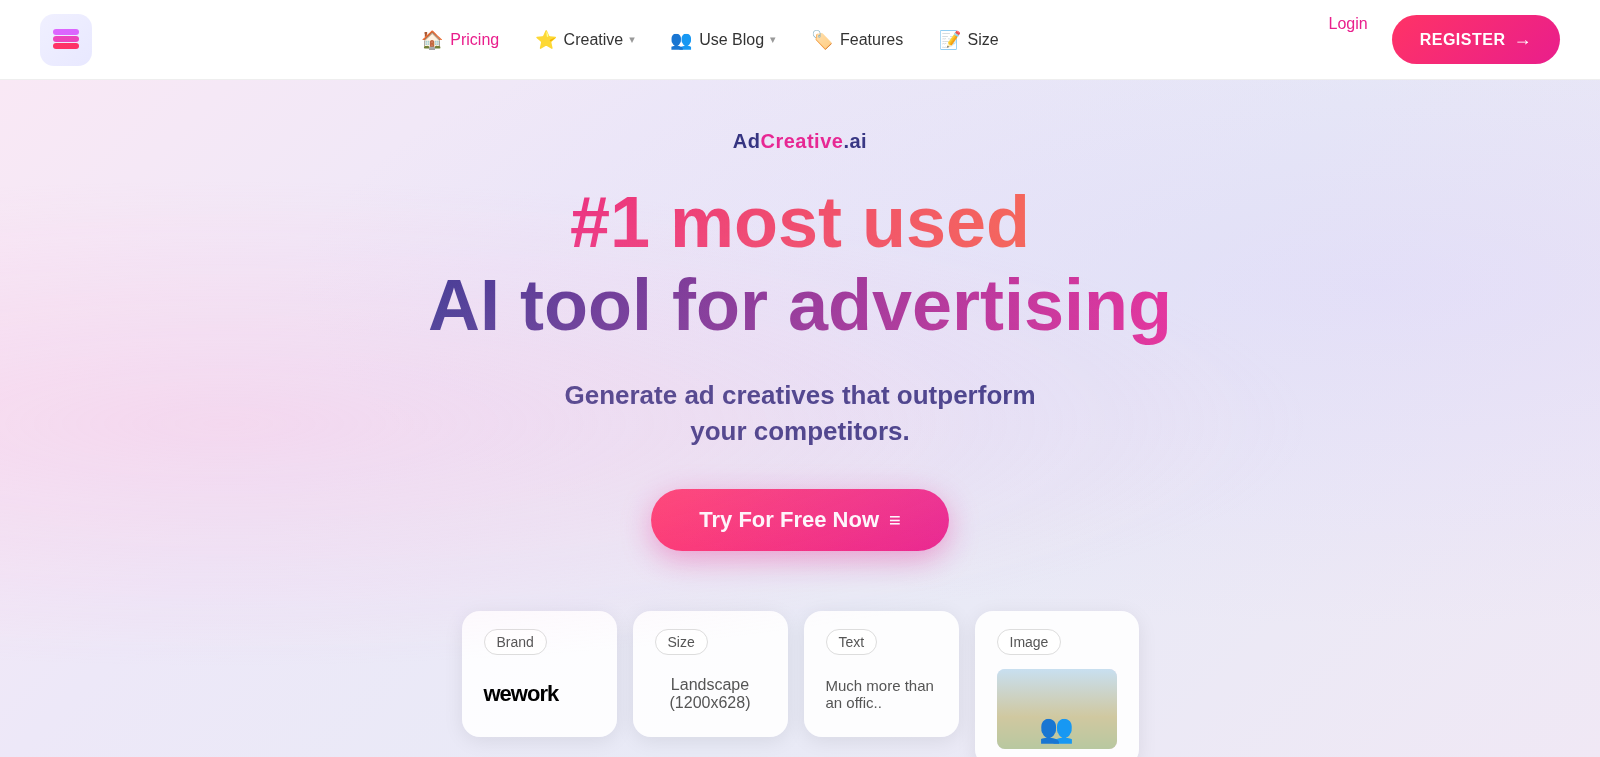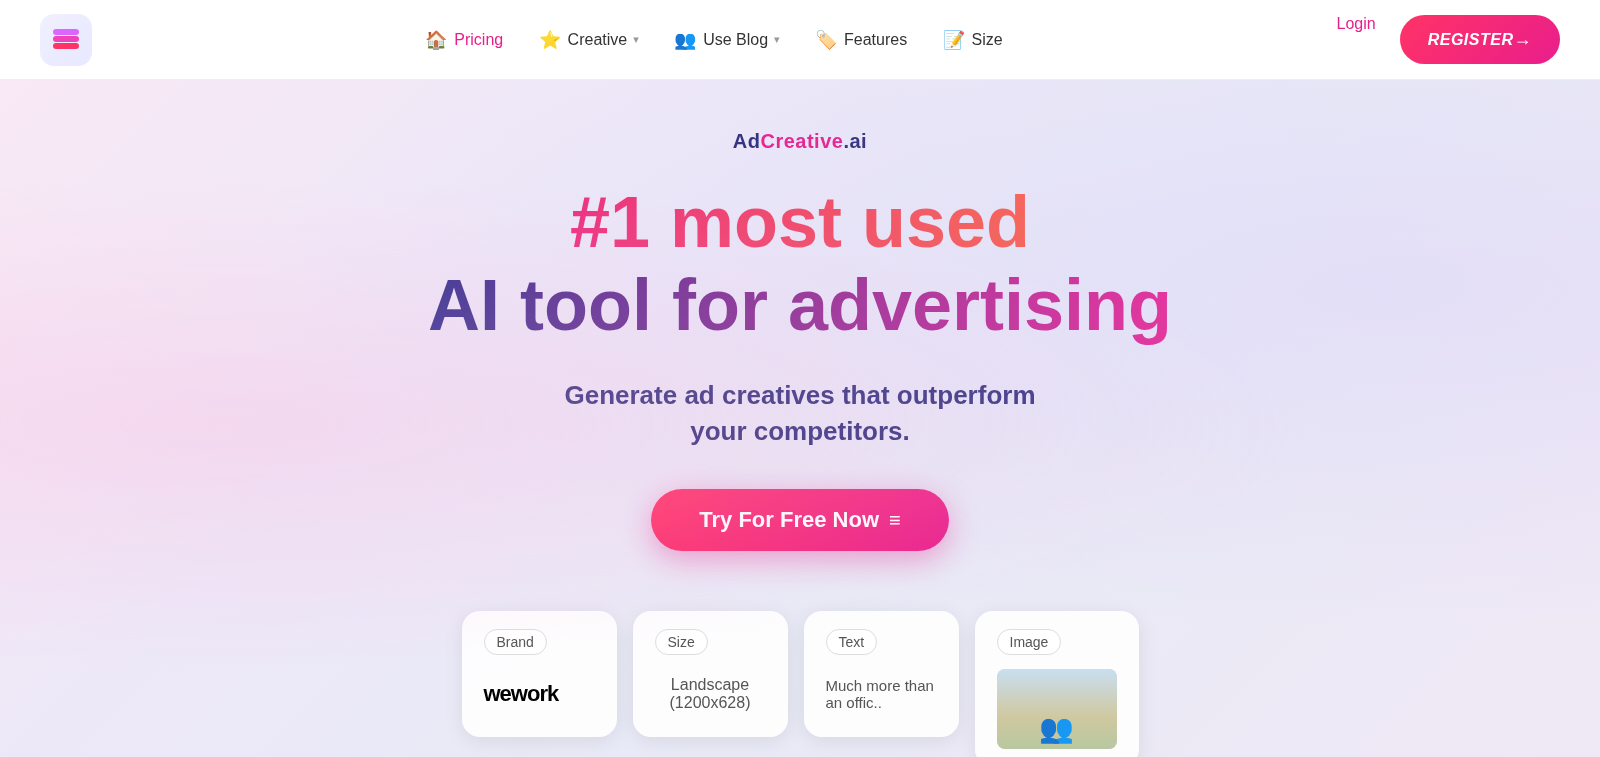--- a/index.html
+++ b/index.html
@@ -25,25 +25,25 @@
       text-decoration: none;
     }
     .nav-link.active { color: #e91e8c; }
     .nav-link-icon { font-size: 18px; }
     .nav-chevron { font-size: 11px; color: #999; }
     .nav-right { display: flex; align-items: flex-start; gap: 24px; }
     .nav-login {
       font-size: 16px; font-weight: 500; color: #e91e8c; cursor: pointer;
     }
     .nav-register {
-      display: flex; align-items: center; 
+      display: flex; align-items: center; gap: 8px;
       background: linear-gradient(135deg, #ff3366, #e91e8c);
       color: #fff; font-size: 16px; font-weight: 700;
       padding: 14px 28px; border-radius: 50px; cursor: pointer;
-      border: none; letter-spacing: 0.5px; font-style: italic;
+      border: none; letter-spacing: 0.5px;
     }
     .nav-register .arrow { font-size: 18px; }
 
     
     .hero {
       background: linear-gradient(135deg, #f9e8f5 0%, #ede8f8 30%, #e8eaf6 60%, #f0e8f5 100%);
       min-height: 677px; display: flex; flex-direction: column;
       align-items: center; padding-top: 50px; position: relative; overflow: hidden;
     }
     .hero::before {

